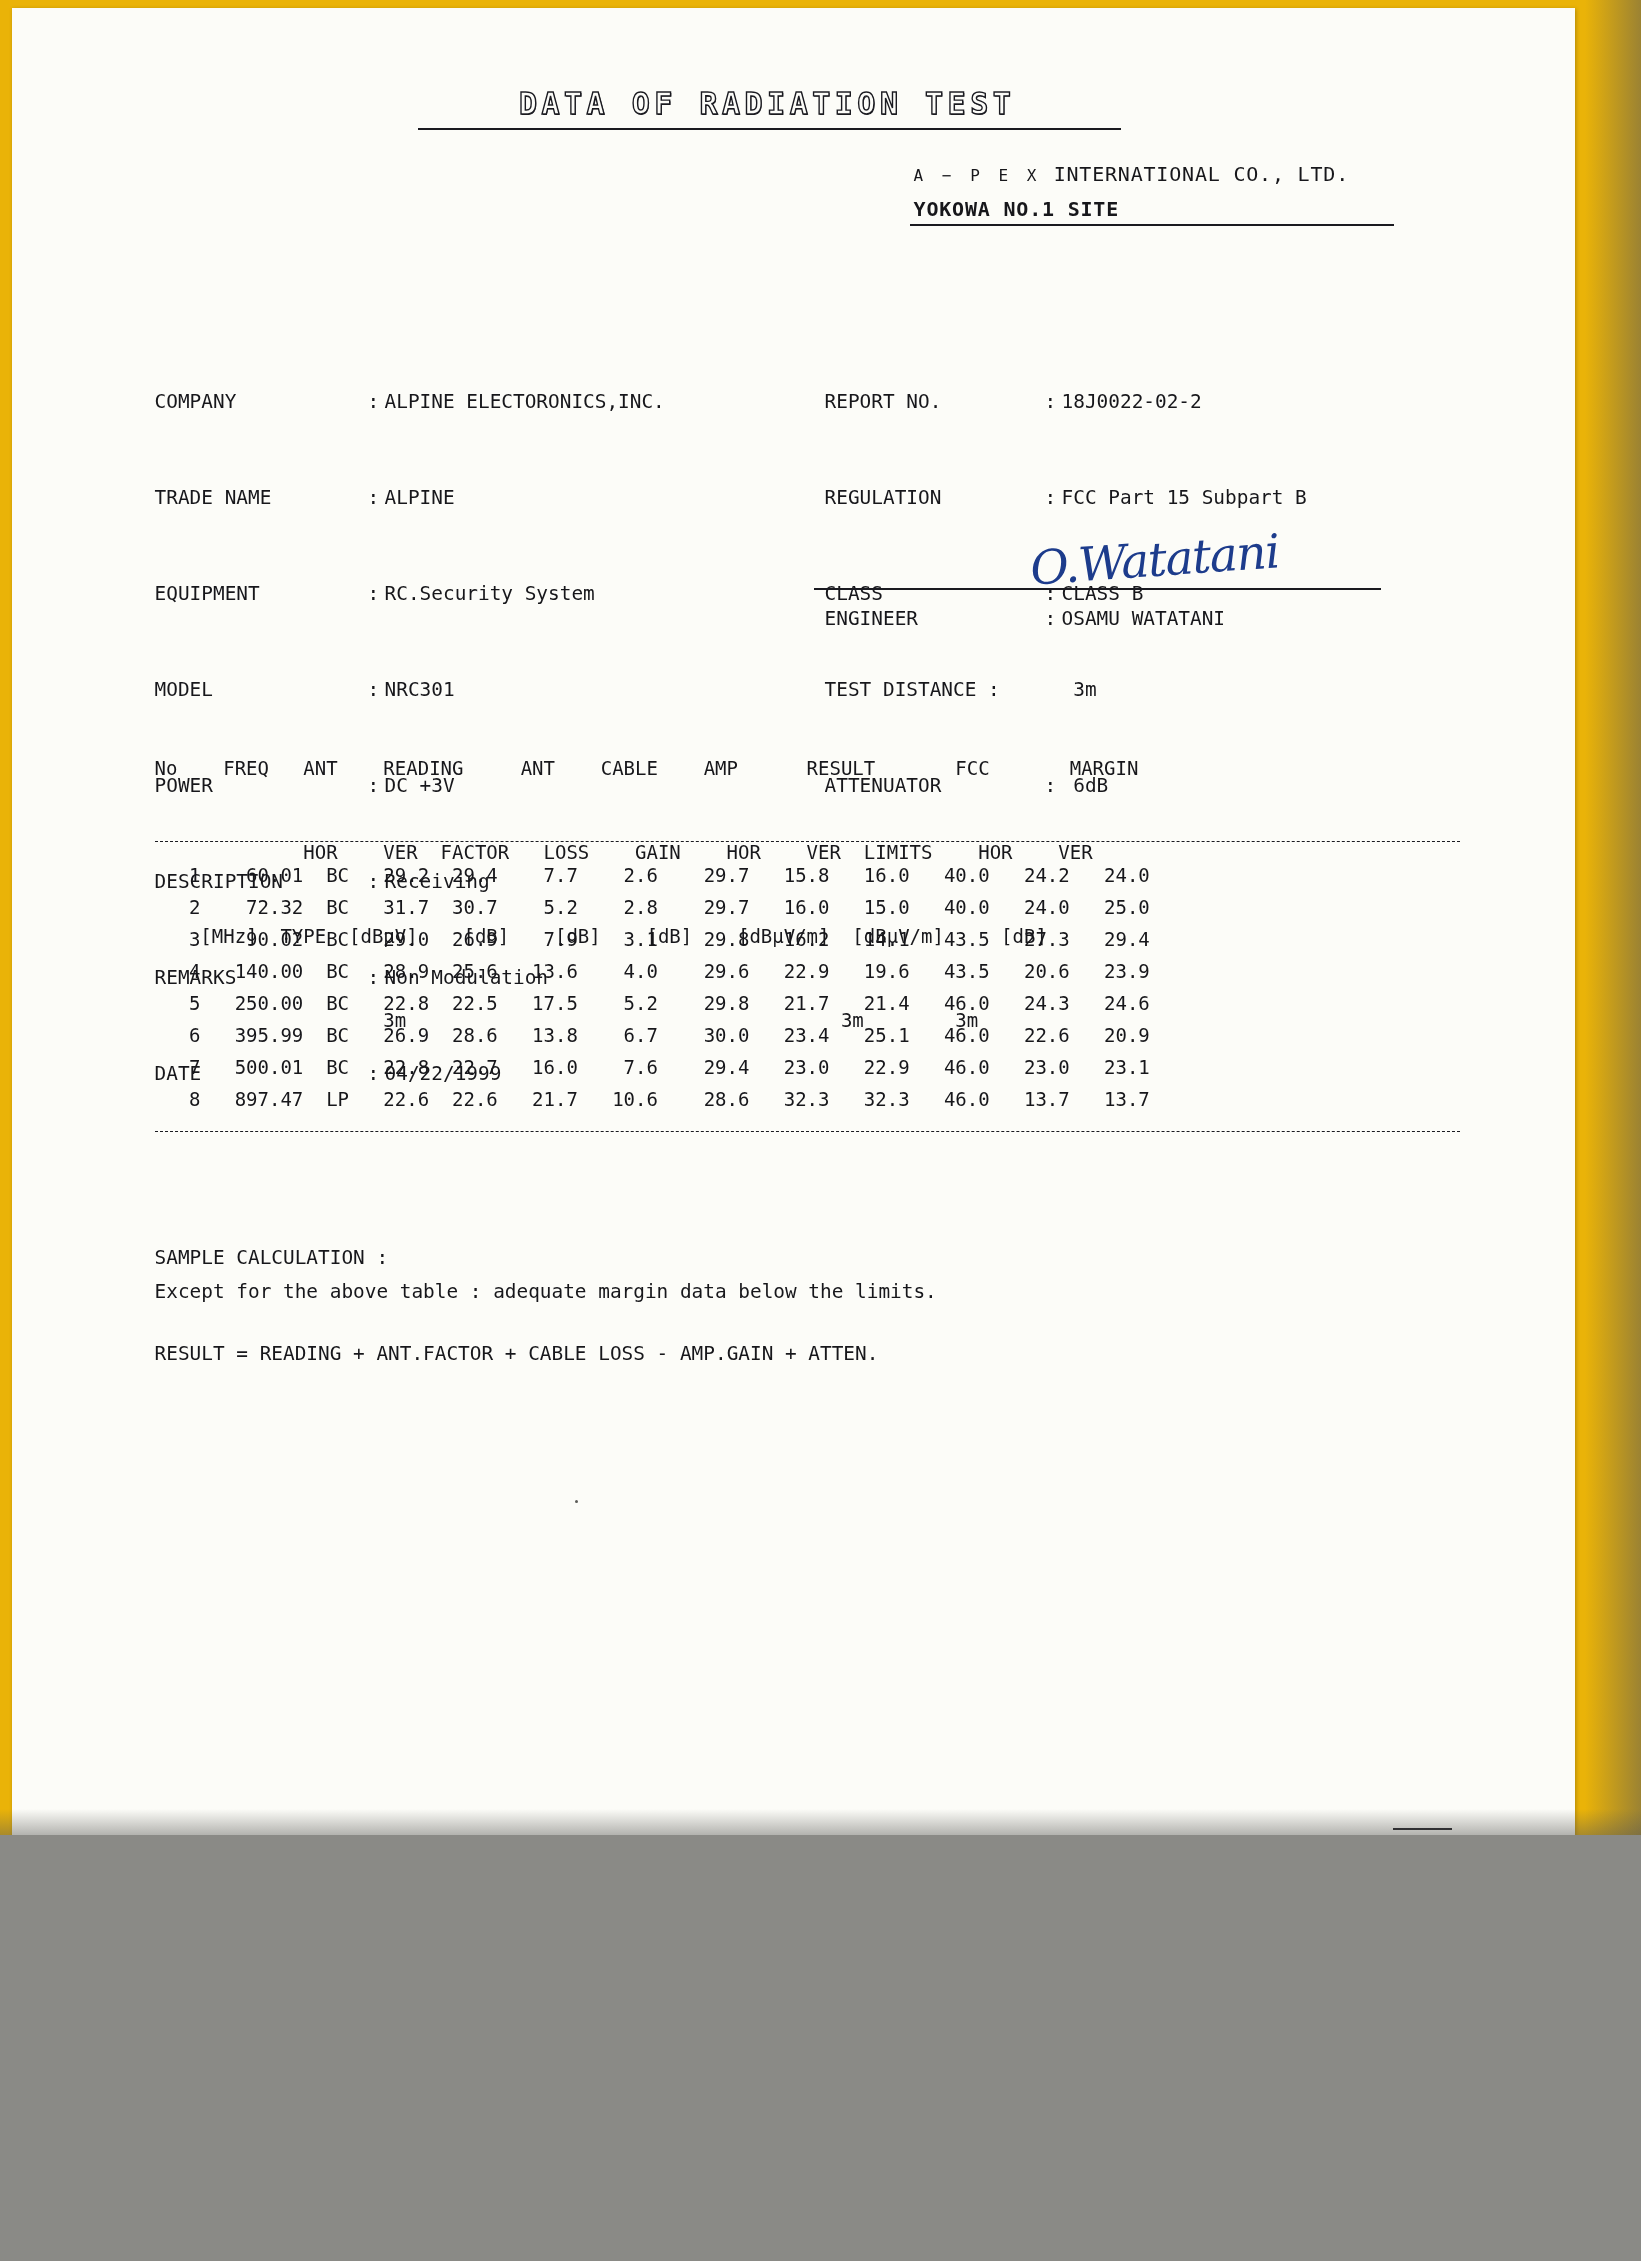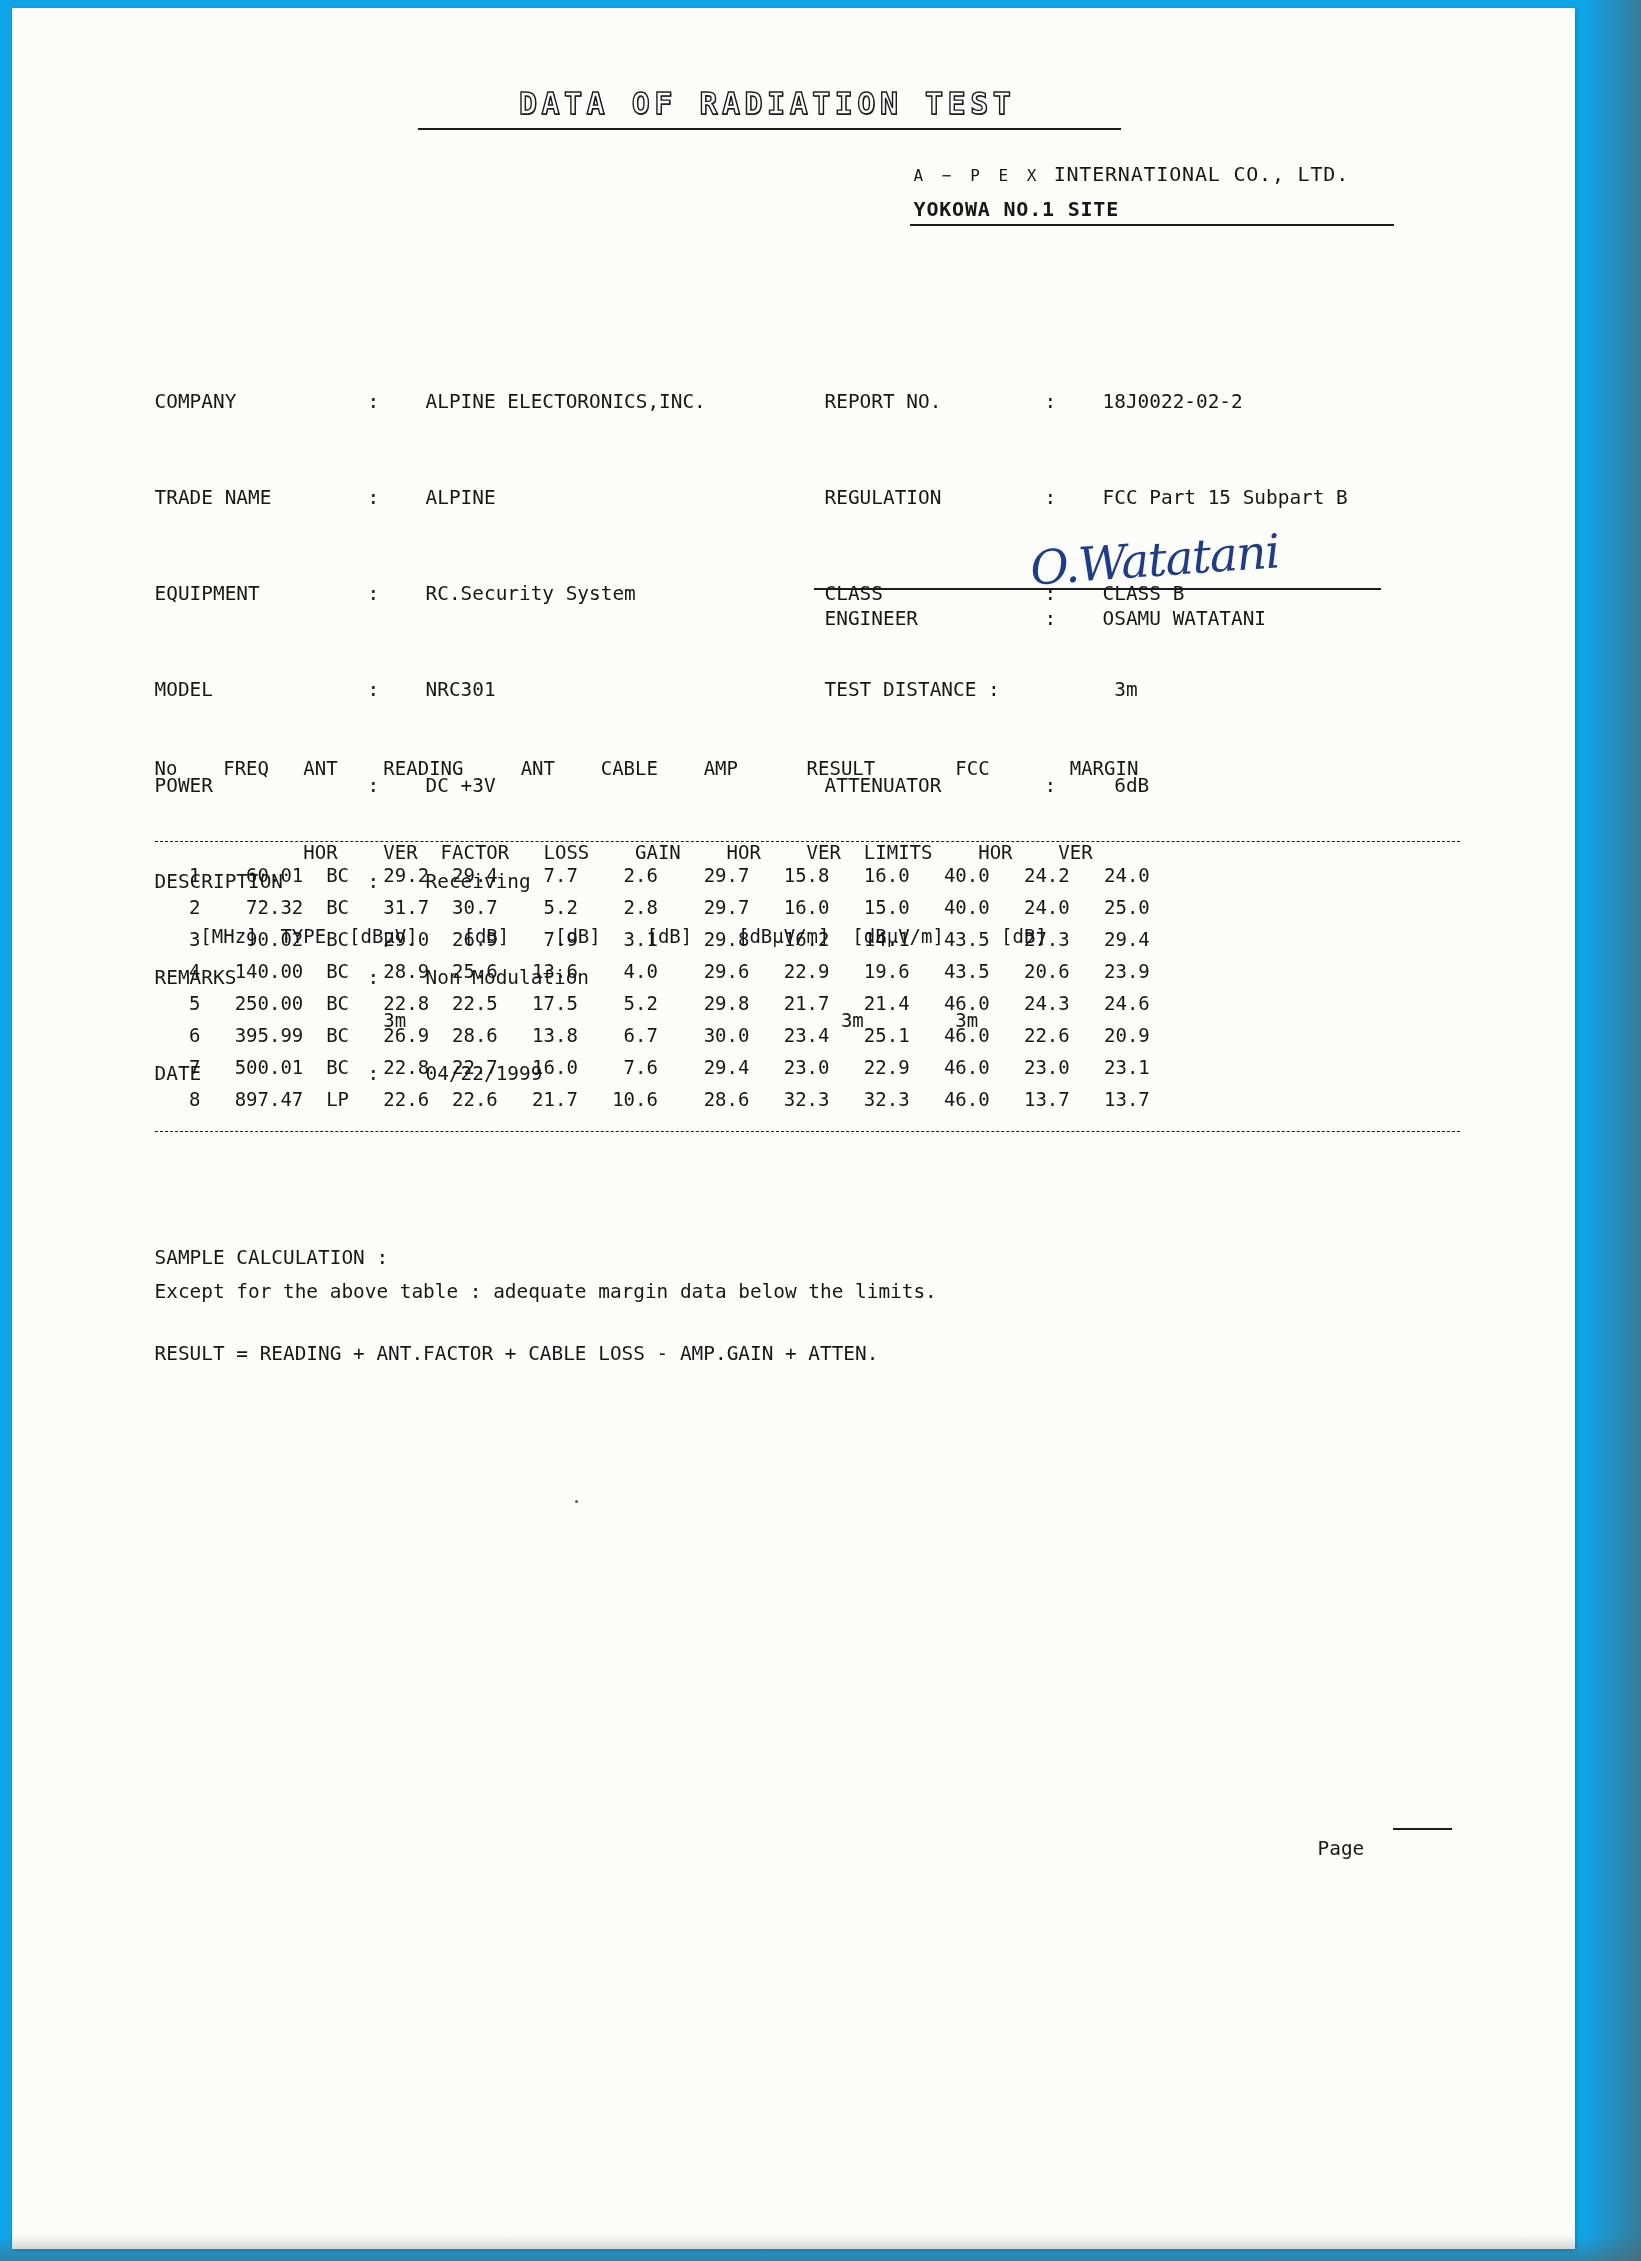--- a/index.html
+++ b/index.html
@@ -6,22 +6,22 @@
     margin: 0;
     padding: 0;
     background: #8a8a86;
   }
   body {
     font-family: "DejaVu Sans Mono", monospace;
   }
   .page {
     position: relative;
     width: 1641px;
-    height: 2261px;
-    background: #0ea5e9;
+    height: 1835px;
+    background: #eab308;
     overflow: hidden;
   }
   
   .sheet {
     position: absolute;
     left: 11.6px;
     top: 7.8px;
     width: 1563px;
     height: 2241px;
     background: #fcfcf8;
@@ -129,21 +129,21 @@
     font-size: 19.4px;
     line-height: 32px;
     white-space: pre;
   }
   .row {
     display: block;
     white-space: pre;
   }
   .lbl { display: inline-block; }
   .colon { display: inline-block; width: 17px; }
-  .val { display: inline-block; margin-left: 41px; }
+  .val { display: inline-block; }
 
   .info-left .lbl { width: 213px; }
   .info-right .lbl { width: 220px; }
 
   
   .sig-line {
     position: absolute;
     left: 802px;
     top: 580px;
     width: 567px;

